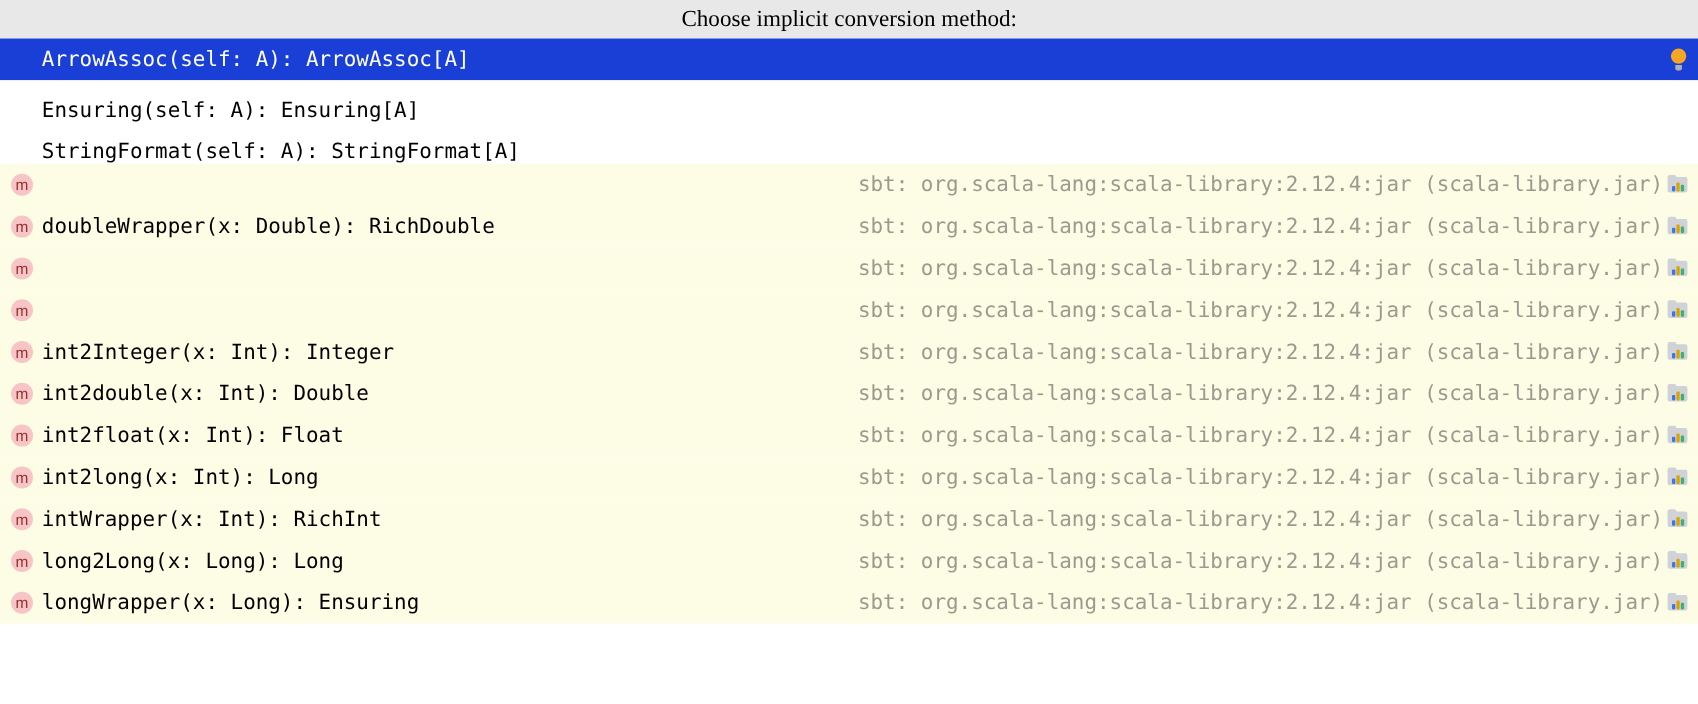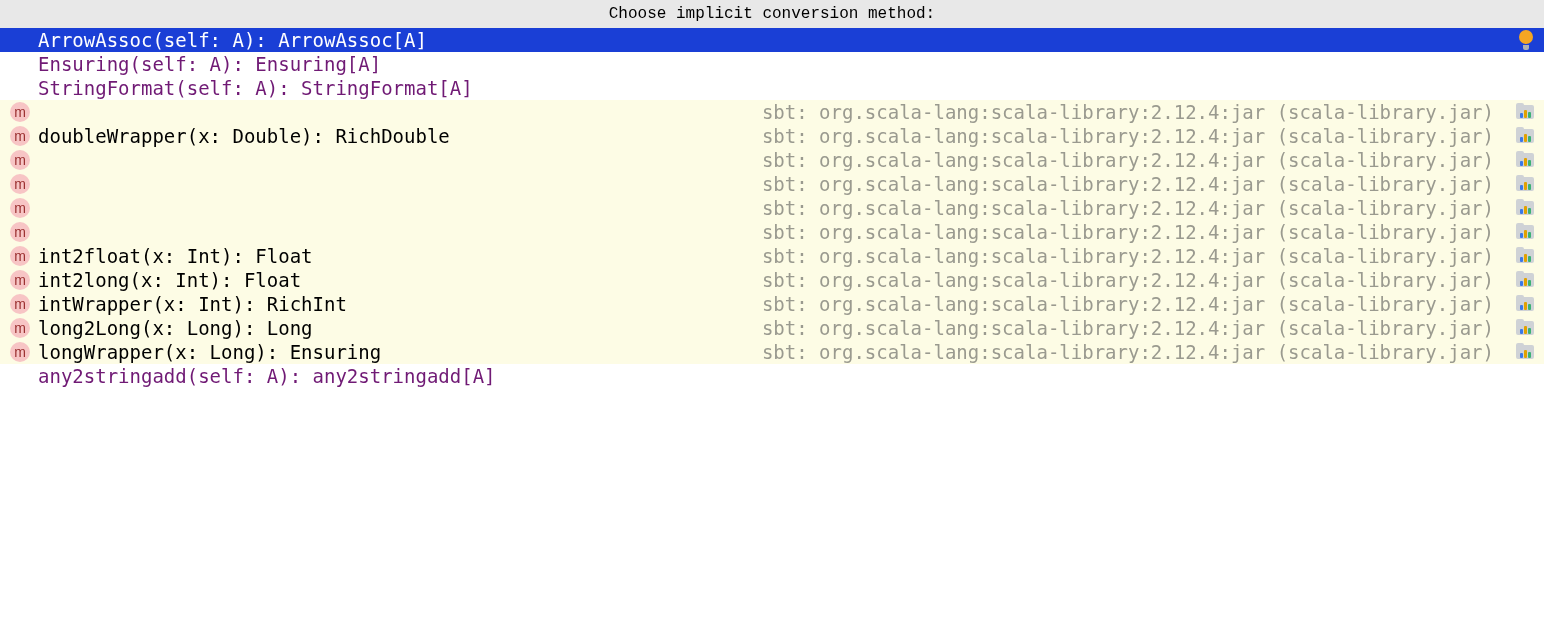--- a/index.html
+++ b/index.html
@@ -5,43 +5,44 @@
   * { box-sizing: border-box; margin: 0; padding: 0; }
   body {
     font-family: "Menlo", "Monaco", "Consolas", monospace;
     font-size: 19px;
     background: #ffffff;
     width: 1544px;
   }
   .header {
     background: #e8e8e8;
     text-align: center;
-    font-family: Liberation Mono, monospace;
-    font-size: 16px;
+    font-family: Liberation Serif, serif;
+    font-size: 21px;
     font-weight: 400;
     padding: 5px 0;
     color: #000;
   }
   .list {
     width: 100%;
   }
   .row {
     display: flex;
     align-items: center;
-    height: 24px;
+    height: 38px;
     padding: 0 10px 0 10px;
     white-space: nowrap;
   }
   .row.selected {
     background: #1a3fd6;
     color: #ffffff;
   }
   .row.plain {
     background: #ffffff;
-    color: #701a75;
+    color: #000000;
+    align-items: flex-end;
   }
   .row.lib {
     background: #fdfce5;
     color: #000;
   }
   .icon-slot {
     width: 28px;
     display: inline-flex;
     align-items: center;
     justify-content: flex-start;
@@ -61,21 +62,21 @@
     line-height: 1;
   }
   .sig {
     flex: 0 0 auto;
   }
   .spacer {
     flex: 1 1 auto;
   }
   .source {
     color: #9a9a8f;
-    margin-right: 18px;
+    margin-right: 0;
   }
   .lib-icon {
     width: 18px;
     height: 16px;
     display: inline-block;
     position: relative;
     margin-left: 4px;
   }
   .lib-icon .folder {
     position: absolute;
@@ -209,34 +210,36 @@
         <span class="folder"></span>
         <span class="bar1"></span>
         <span class="bar2"></span>
         <span class="bar3"></span>
       </span>
     </div>
     <div class="row lib">
       <span class="icon-slot">
         <span class="method-icon">m</span>
       </span>
-      <span class="spacer"></span>
-      <span class="source">sbt: org.scala-lang:scala-library:2.12.4:jar (scala-library.jar)</span>
-      <span class="lib-icon">
-        <span class="tab"></span>
-        <span class="folder"></span>
-        <span class="bar1"></span>
-        <span class="bar2"></span>
-        <span class="bar3"></span>
-      </span>
-    </div>
-    <div class="row lib">
-      <span class="icon-slot">
-        <span class="method-icon">m</span>
-      </span>
+      <span class="sig">int2Integer(x: Int): Integer</span>
+      <span class="spacer"></span>
+      <span class="source">sbt: org.scala-lang:scala-library:2.12.4:jar (scala-library.jar)</span>
+      <span class="lib-icon">
+        <span class="tab"></span>
+        <span class="folder"></span>
+        <span class="bar1"></span>
+        <span class="bar2"></span>
+        <span class="bar3"></span>
+      </span>
+    </div>
+    <div class="row lib">
+      <span class="icon-slot">
+        <span class="method-icon">m</span>
+      </span>
+      <span class="sig">int2double(x: Int): Double</span>
       <span class="spacer"></span>
       <span class="source">sbt: org.scala-lang:scala-library:2.12.4:jar (scala-library.jar)</span>
       <span class="lib-icon">
         <span class="tab"></span>
         <span class="folder"></span>
         <span class="bar1"></span>
         <span class="bar2"></span>
         <span class="bar3"></span>
       </span>
     </div>
@@ -252,21 +255,21 @@
         <span class="folder"></span>
         <span class="bar1"></span>
         <span class="bar2"></span>
         <span class="bar3"></span>
       </span>
     </div>
     <div class="row lib">
       <span class="icon-slot">
         <span class="method-icon">m</span>
       </span>
-      <span class="sig">int2long(x: Int): Float</span>
+      <span class="sig">int2long(x: Int): Long</span>
       <span class="spacer"></span>
       <span class="source">sbt: org.scala-lang:scala-library:2.12.4:jar (scala-library.jar)</span>
       <span class="lib-icon">
         <span class="tab"></span>
         <span class="folder"></span>
         <span class="bar1"></span>
         <span class="bar2"></span>
         <span class="bar3"></span>
       </span>
     </div>
@@ -307,19 +310,14 @@
       <span class="sig">longWrapper(x: Long): Ensuring</span>
       <span class="spacer"></span>
       <span class="source">sbt: org.scala-lang:scala-library:2.12.4:jar (scala-library.jar)</span>
       <span class="lib-icon">
         <span class="tab"></span>
         <span class="folder"></span>
         <span class="bar1"></span>
         <span class="bar2"></span>
         <span class="bar3"></span>
       </span>
-    </div>
-    <div class="row plain">
-      <span class="icon-slot"></span>
-      <span class="sig">any2stringadd(self: A): any2stringadd[A]</span>
-      <span class="spacer"></span>
     </div>
   </div>
 
 </body></html>

